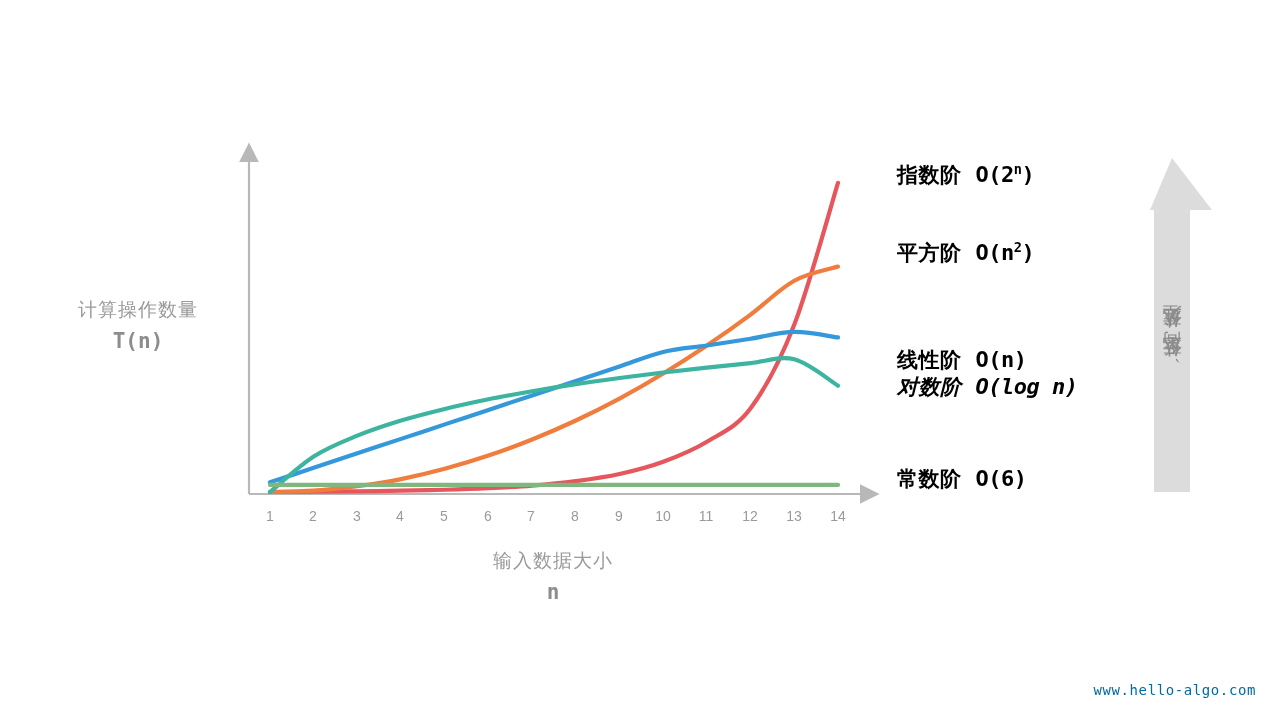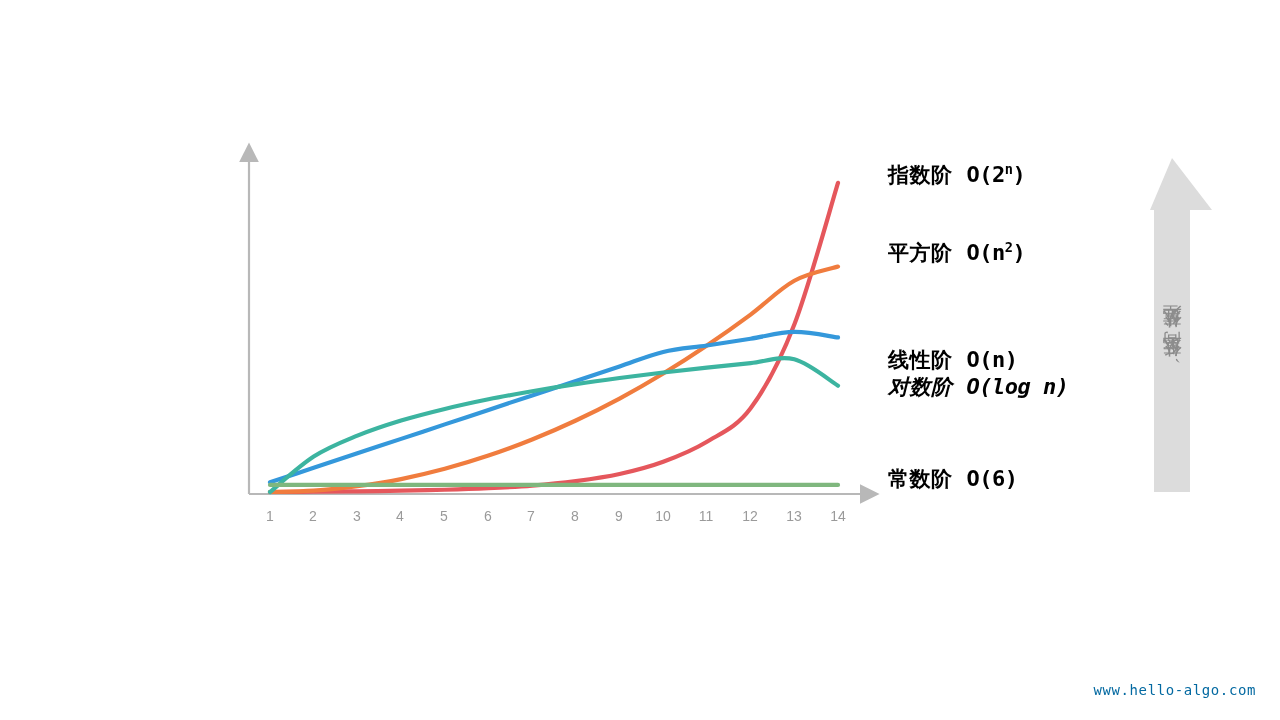--- a/index.html
+++ b/index.html
@@ -65,21 +65,21 @@
 
   
   #legend {
     position: absolute;
     left: 884px;
     top: 150px;
     width: 230px;
   }
   .legend-row {
     position: absolute;
-    left: 4px;
+    left: 13px;
     white-space: nowrap;
     line-height: 1;
   }
   .legend-row .name {
     font-family: "Liberation Sans", sans-serif;
     font-weight: bold;
     font-size: 21px;
     letter-spacing: 0.5px;
   }
   .legend-row .big-o {
@@ -182,21 +182,29 @@
 
     <g id="series-group">
         <path d="M 270.00 492.00 C 277.28 491.95, 299.13 491.79, 313.69 491.68 C 328.26 491.57, 342.82 491.52, 357.38 491.36 C 371.95 491.19, 386.51 490.98, 401.08 490.71 C 415.64 490.44, 430.21 490.18, 444.77 489.75 C 459.33 489.32, 473.90 488.83, 488.46 488.14 C 503.03 487.44, 517.59 486.74, 532.15 485.56 C 546.72 484.38, 561.28 482.98, 575.85 481.05 C 590.41 479.12, 604.97 477.19, 619.54 473.97 C 634.10 470.75, 648.67 467.10, 663.23 461.73 C 677.79 456.37, 692.36 450.68, 706.92 441.77 C 721.49 432.86, 736.05 427.81, 750.62 408.28 C 765.18 388.75, 779.74 362.13, 794.31 324.56 C 808.87 286.99, 830.72 206.49, 838.00 182.88" fill="none" stroke="#e5575c" stroke-width="4.2" stroke-linecap="round" stroke-linejoin="round"></path>
         <path d="M 270.00 492.00 C 277.28 491.79, 299.13 491.68, 313.69 490.71 C 328.26 489.75, 342.82 488.14, 357.38 486.20 C 371.95 484.27, 386.51 482.02, 401.08 479.12 C 415.64 476.22, 430.21 472.73, 444.77 468.82 C 459.33 464.90, 473.90 460.50, 488.46 455.61 C 503.03 450.73, 517.59 445.36, 532.15 439.51 C 546.72 433.66, 561.28 427.33, 575.85 420.52 C 590.41 413.70, 604.97 406.46, 619.54 398.62 C 634.10 390.78, 648.67 382.36, 663.23 373.50 C 677.79 364.65, 692.36 355.31, 706.92 345.49 C 721.49 335.67, 736.05 325.36, 750.62 314.58 C 765.18 303.79, 779.74 288.76, 794.31 280.77 C 808.87 272.77, 830.72 268.96, 838.00 266.60" fill="none" stroke="#f07c3e" stroke-width="4.2" stroke-linecap="round" stroke-linejoin="round"></path>
         <path d="M 270.00 482.34 C 277.28 479.92, 299.13 472.68, 313.69 467.85 C 328.26 463.02, 342.82 458.19, 357.38 453.36 C 371.95 448.53, 386.51 443.70, 401.08 438.87 C 415.64 434.04, 430.21 429.21, 444.77 424.38 C 459.33 419.55, 473.90 414.72, 488.46 409.89 C 503.03 405.06, 517.59 400.23, 532.15 395.40 C 546.72 390.57, 561.28 385.74, 575.85 380.91 C 590.41 376.08, 604.97 371.25, 619.54 366.42 C 634.10 361.59, 648.67 355.42, 663.23 351.93 C 677.79 348.44, 692.36 347.69, 706.92 345.49 C 721.49 343.29, 736.05 340.98, 750.62 338.73 C 765.18 336.47, 779.74 332.18, 794.31 331.97 C 808.87 331.75, 830.72 336.53, 838.00 337.44" fill="none" stroke="#3498db" stroke-width="4.2" stroke-linecap="round" stroke-linejoin="round"></path>
         <path d="M 270.00 492.00 C 277.28 486.10, 299.13 465.97, 313.69 456.58 C 328.26 447.19, 342.82 441.66, 357.38 435.65 C 371.95 429.64, 386.51 424.97, 401.08 420.52 C 415.64 416.06, 430.21 412.47, 444.77 408.92 C 459.33 405.38, 473.90 402.22, 488.46 399.26 C 503.03 396.31, 517.59 393.74, 532.15 391.21 C 546.72 388.69, 561.28 386.33, 575.85 384.13 C 590.41 381.93, 604.97 379.94, 619.54 378.01 C 634.10 376.08, 648.67 374.26, 663.23 372.54 C 677.79 370.82, 692.36 369.26, 706.92 367.71 C 721.49 366.15, 736.05 364.60, 750.62 363.20 C 765.18 361.80, 779.74 355.58, 794.31 359.34 C 808.87 363.09, 830.72 381.34, 838.00 385.74" fill="none" stroke="#3cb4a0" stroke-width="4.2" stroke-linecap="round" stroke-linejoin="round"></path>
         <path d="M 270.00 484.92 C 277.28 484.92, 299.13 484.92, 313.69 484.92 C 328.26 484.92, 342.82 484.92, 357.38 484.92 C 371.95 484.92, 386.51 484.92, 401.08 484.92 C 415.64 484.92, 430.21 484.92, 444.77 484.92 C 459.33 484.92, 473.90 484.92, 488.46 484.92 C 503.03 484.92, 517.59 484.92, 532.15 484.92 C 546.72 484.92, 561.28 484.92, 575.85 484.92 C 590.41 484.92, 604.97 484.92, 619.54 484.92 C 634.10 484.92, 648.67 484.92, 663.23 484.92 C 677.79 484.92, 692.36 484.92, 706.92 484.92 C 721.49 484.92, 736.05 484.92, 750.62 484.92 C 765.18 484.92, 779.74 484.92, 794.31 484.92 C 808.87 484.92, 830.72 484.92, 838.00 484.92" fill="none" stroke="#7fb77e" stroke-width="4.2" stroke-linecap="round" stroke-linejoin="round"></path>
       </g>
   </svg>
 
-
+  <div class="axis-title" id="y-axis-title">
+    <span class="cn">计算操作数量</span>
+    <span class="sym">T(n)</span>
+  </div>
+
+  <div class="axis-title" id="x-axis-title">
+    <span class="cn">输入数据大小</span>
+    <span class="sym">n</span>
+  </div>
 
   <div id="legend">
 
     <div class="legend-row" id="legend-exp">
       <span class="name">指数阶</span><span class="big-o"><span>O(2</span><sup>n</sup><span>)</span></span>
     </div>
 
     <div class="legend-row" id="legend-quad">
       <span class="name">平方阶</span><span class="big-o"><span>O(n</span><sup>2</sup><span>)</span></span>
     </div>

